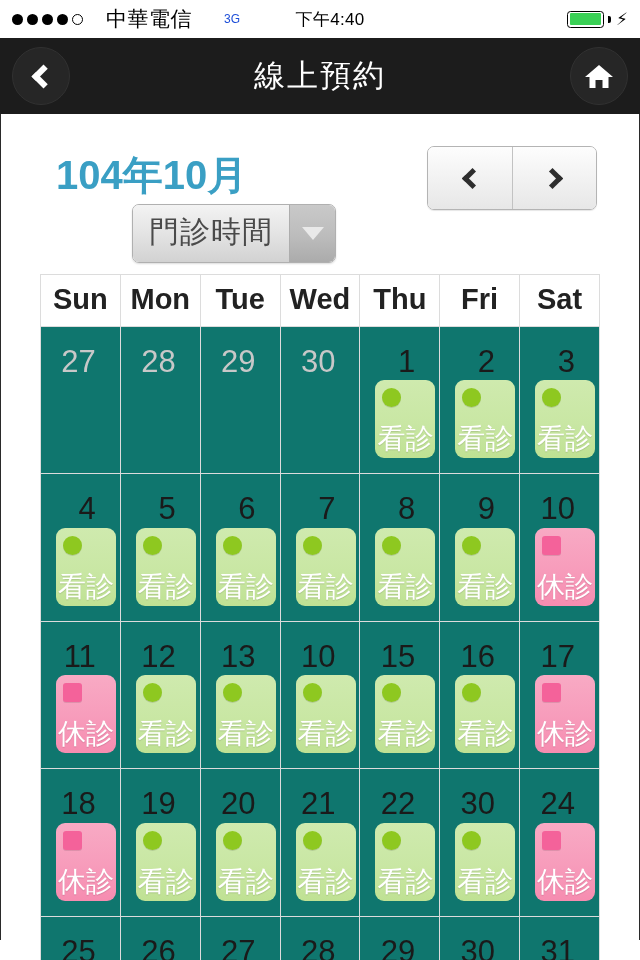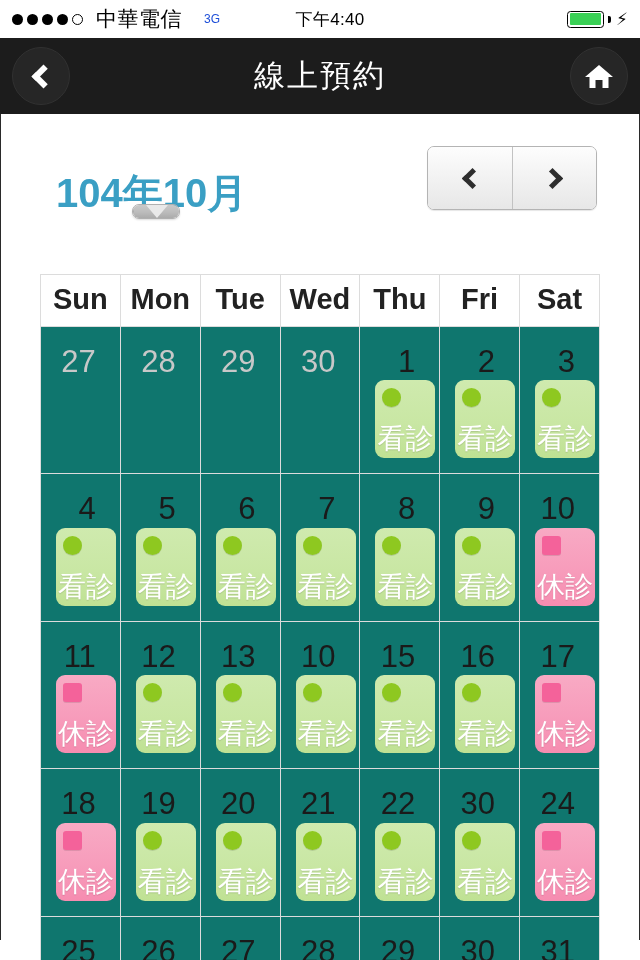--- a/index.html
+++ b/index.html
@@ -10,21 +10,21 @@
   }
 
   
   .statusbar{
     height:38px; width:100%;
     background:#ffffff;
     display:flex; align-items:center;
     padding:0 12px;
     position:relative;
   }
-  .sb-left{ display:flex; align-items:center; gap:13px;justify-content:space-between; }
+  .sb-left{ display:flex; align-items:center; gap:23px;justify-content:space-between; }
   .dots{ display:flex; align-items:center; gap:4px; }
   .dot{ width:11px; height:11px; border-radius:50%; background:#000; }
   .dot.hollow{ background:transparent; border:1.6px solid #000; }
   .carrier{ font-size:21px; color:#000; letter-spacing:.5px; }
   .netw{ font-size:12px; color:#1d4ed8; margin-left:9px; }
   .sb-time{
     position:absolute; left:0; right:0; text-align:center;
     font-size:17px; color:#000; font-weight:400;
     letter-spacing:.3px;
     padding-left:20px;
@@ -77,21 +77,21 @@
     border-left:1px solid #2a2a2a;
     border-right:1px solid #2a2a2a;
     height:calc(960px - 38px - 96px);
     background:#fff;
     position:relative;
   }
 
   .ctrl-row{ position:relative; height:160px; }
 
   .month-title{
-    position:absolute; left:55px; top:52px;
+    position:absolute; left:55px; top:34px;
     font-size:40px; font-weight:bold;
     color:#3a9fc4; letter-spacing:0px;
   }
 
   
   .seg{
     position:absolute; right:42px; top:32px;
     display:flex;
     border:1px solid #b4b4b4;
     border-radius:7px;
@@ -232,20 +232,21 @@
     <div class="seg">
       <div class="seg-btn">
         <span class="seg-chev left"></span>
       </div>
       <div class="seg-btn">
         <span class="seg-chev right"></span>
       </div>
     </div>
 
     <div class="dropdown">
+      <span class="dd-label">門診時間</span>
       <span class="dd-arrow">
         <span class="dd-tri"></span>
       </span>
     </div>
   </div>
 
   <table class="cal">
     <thead>
         <tr id="hdr-row">
           <th>Sun</th>

